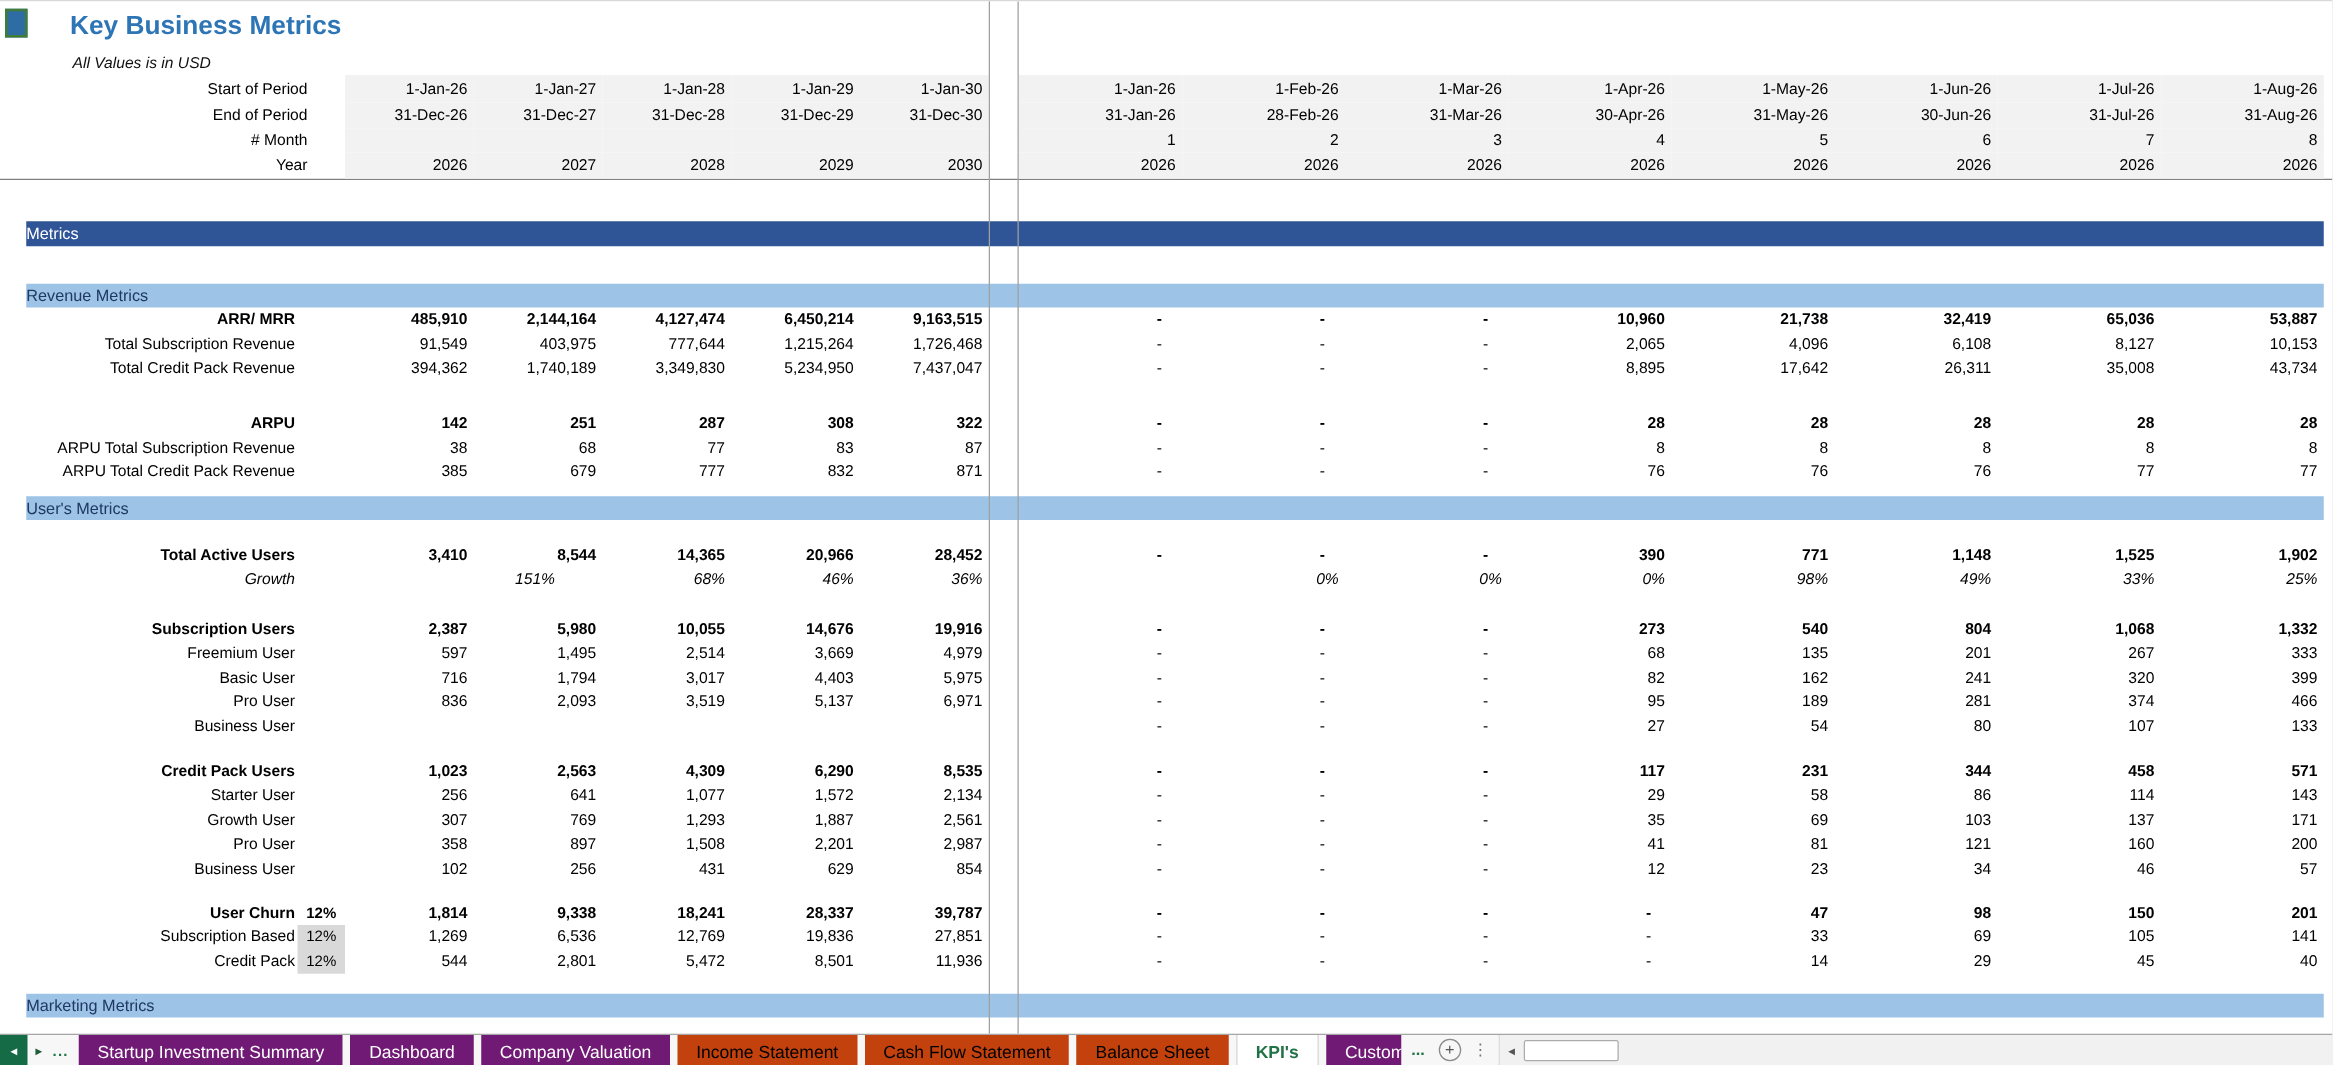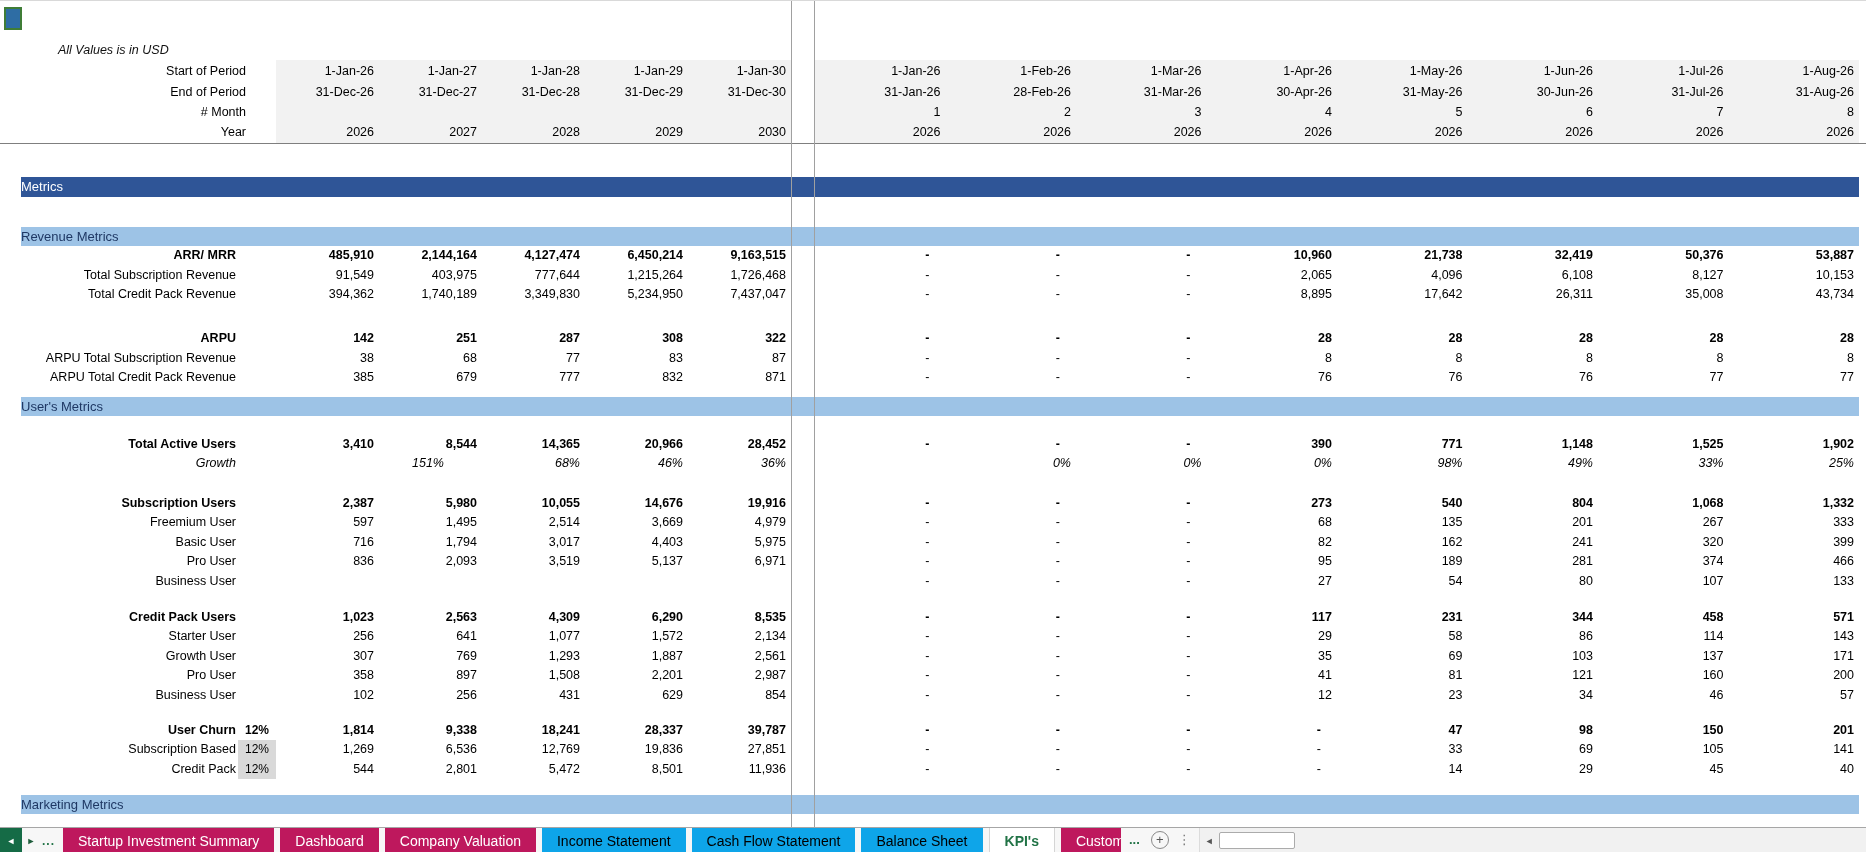--- a/index.html
+++ b/index.html
@@ -43,39 +43,40 @@
   .tabbar{position:absolute;left:0;bottom:0;width:1866px;height:26px;background:#f7f7f7;
           border-top:1px solid #a6a6a6;display:flex;align-items:stretch;box-sizing:border-box}
   .navgrp{display:flex;align-items:center}
   .navbtn{border:none;padding:0;cursor:pointer;font-family:inherit}
   .navbtn.first{width:22px;height:25px;background:#156b46;color:#fff;font-size:9px}
   .navbtn.prev{width:18px;height:25px;background:transparent;color:#1e5c3a;font-size:9px}
   .navdots{color:#217346;font-weight:bold;font-size:12px;margin:0 8px 0 2px;letter-spacing:1px}
   .tabs{display:flex}
   .tab{display:flex;align-items:center;padding:0 15px;margin-right:6px;font-size:14px;
        white-space:nowrap;cursor:pointer;border:none;font-family:inherit}
-  .tab.blue{background:#be185d;color:#fff}
-  .tab.gold{background:#0ea5e9;color:#000}
+  .tab.blue{background:#701a75;color:#fff}
+  .tab.gold{background:#c2410c;color:#000}
   .tab.active{background:#fff;color:#217346;font-weight:bold;border-left:1px solid #d5d5d5;border-right:1px solid #d5d5d5}
   .tab.clipped{max-width:60px;overflow:hidden;padding-right:0}
   .more{color:#217346;font-weight:bold;font-size:13px;margin:4px 5px 0 2px}
   .addbtn{width:18px;height:18px;border-radius:50%;border:1px solid #8a8a8a;background:transparent;
           color:#555;font-size:13px;line-height:14px;text-align:center;margin:3px 9px 0 6px;padding:0;cursor:pointer}
   .vdots{color:#777;font-size:13px;margin:4px 8px 0 0}
   .hscroll{flex:1;display:flex;align-items:center;background:#f1f1f1;border-left:1px solid #dcdcdc;padding-left:5px}
   .scroll-left{color:#555;font-size:9px;margin-right:5px;cursor:pointer}
   .thumb{width:74px;height:15px;background:#fff;border:1px solid #ababab;border-radius:2px;cursor:grab}
 </style>
 </head>
 <body>
 
 <div class="canvas">
 
   <div class="titlebar">
     <span class="logo"></span>
+    <h1 class="page-title">Key Business Metrics</h1>
   </div>
   <div class="subtitle">All Values is in USD</div>
 
   <div class="header-block" id="headerRows">
       <div class="grid14 r2">
         <div class="hl" style="grid-column: 1 / span 2;">Start of Period</div>
         <div class="hc" style="grid-column: 3;">1-Jan-26</div>
         <div class="hc" style="grid-column: 4;">1-Jan-27</div>
         <div class="hc" style="grid-column: 5;">1-Jan-28</div>
         <div class="hc" style="grid-column: 6;">1-Jan-29</div>
@@ -154,21 +155,21 @@
         <div class="v" style="grid-column: 4;">2,144,164</div>
         <div class="v" style="grid-column: 5;">4,127,474</div>
         <div class="v" style="grid-column: 6;">6,450,214</div>
         <div class="v" style="grid-column: 7;">9,163,515</div>
         <div class="v dash" style="grid-column: 9;">-</div>
         <div class="v dash" style="grid-column: 10;">-</div>
         <div class="v dash" style="grid-column: 11;">-</div>
         <div class="v" style="grid-column: 12;">10,960</div>
         <div class="v" style="grid-column: 13;">21,738</div>
         <div class="v" style="grid-column: 14;">32,419</div>
-        <div class="v" style="grid-column: 15;">50,376</div>
+        <div class="v" style="grid-column: 15;">65,036</div>
         <div class="v" style="grid-column: 16;">53,887</div>
       </div>
       <div class="grid14 drow">
         <div class="lab" style="grid-column: 1;">Total Subscription Revenue</div>
         <div class="v" style="grid-column: 3;">91,549</div>
         <div class="v" style="grid-column: 4;">403,975</div>
         <div class="v" style="grid-column: 5;">777,644</div>
         <div class="v" style="grid-column: 6;">1,215,264</div>
         <div class="v" style="grid-column: 7;">1,726,468</div>
         <div class="v dash" style="grid-column: 9;">-</div>

